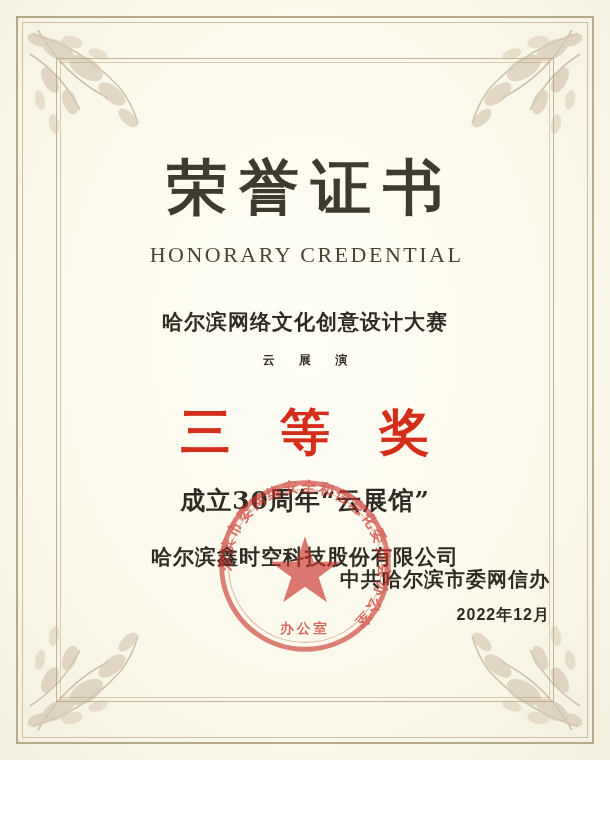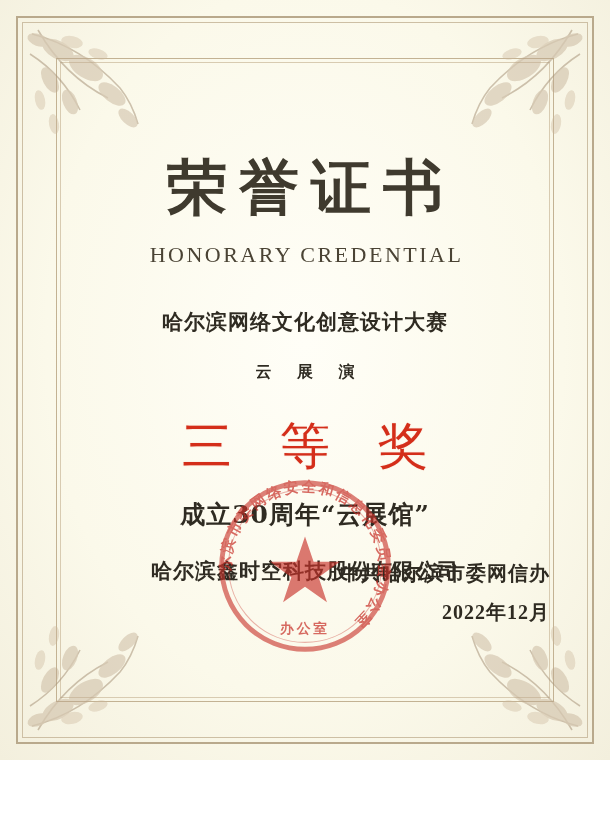--- a/index.html
+++ b/index.html
@@ -121,35 +121,35 @@
   .line-contest {
     margin-top: 40px;
     font-size: 21px;
     letter-spacing: 1px;
     color: #2f2b22;
     font-weight: bold;
     font-family: Liberation Serif, serif;
   }
 
   .line-category {
-    margin-top: 26px;
-    font-size: 16px;
+    margin-top: 16px;
+    font-size: 12px;
     letter-spacing: 10px;
     color: #2f2b22;
     font-weight: bold;
     text-indent: 10px;
     font-family: "DejaVu Serif", "Liberation Serif", serif;
   }
 
   .award {
     margin-top: 30px;
     font-size: 50px;
     letter-spacing: 16px;
     color: #d42e1a;
-    font-weight: normal;
+    font-weight: bold;
     text-indent: 16px;
     font-family: "DejaVu Serif", "Liberation Serif", serif;
     text-shadow: 0 0 1px rgba(212,46,26,0.4);
   }
 
   .line-project1 {
     margin-top: 34px;
     font-size: 21px;
     letter-spacing: 1px;
     color: #2f2b22;
@@ -181,25 +181,25 @@
   }
   .issuer {
     font-size: 20px;
     letter-spacing: 1px;
     color: #2f2b22;
     font-weight: bold;
     font-family: "DejaVu Serif", "Liberation Serif", serif;
   }
   .issue-date {
     margin-top: 12px;
-    font-size: 20px;
-    letter-spacing: 1px;
-    color: #2f2b22;
-    font-weight: bold;
-    font-family: Liberation Serif, serif;
+    font-size: 16px;
+    letter-spacing: 1px;
+    color: #2f2b22;
+    font-weight: bold;
+    font-family: Liberation Sans, sans-serif;
   }
 
   
   .seal {
     position: absolute;
     left: 50%;
     bottom: 96px;
     transform: translateX(-50%);
     width: 196px;
     height: 196px;

